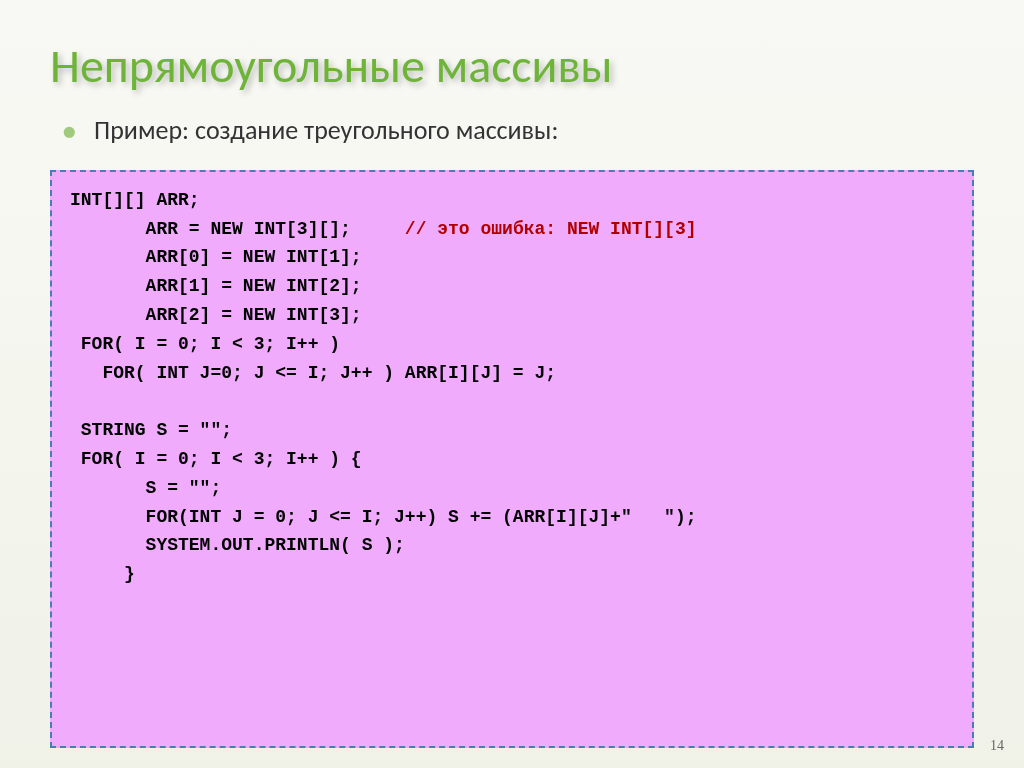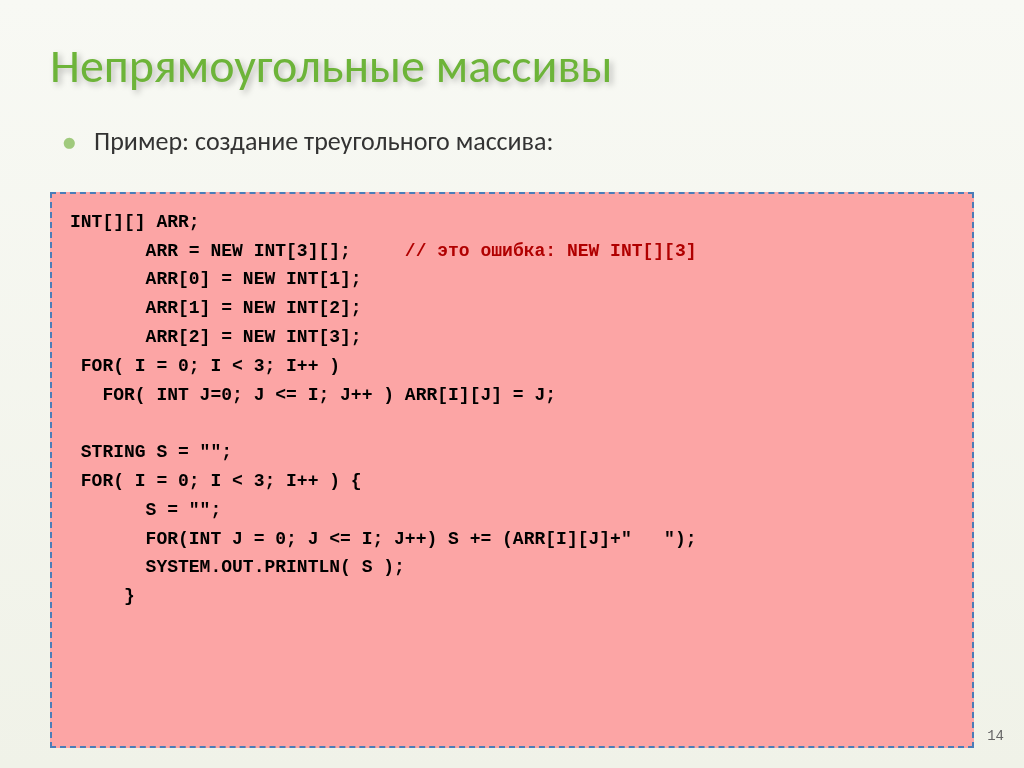--- a/index.html
+++ b/index.html
@@ -1,15 +1,15 @@
 <!DOCTYPE html>
 <html><head>
 <meta charset="utf-8">
 <style>
-  * { margin: 0; padding: 0; box-sizing: border-box; gap: 11px; }
+  * { margin: 0; padding: 0; box-sizing: border-box; }
   body {
     width: 1024px;
     height: 768px;
     background: linear-gradient(to bottom, #f8f9f4 0%, #f0f2e8 100%);
     font-family: Georgia, 'Times New Roman', serif;
     position: relative;
     overflow: hidden;
   }
   .slide {
     width: 100%;
@@ -46,52 +46,52 @@
     left: 0;
     top: 2px;
     color: #a0ca7d;
     font-size: 24px;
   }
   .underline {
     text-decoration: underline;
   }
   .code-box {
     margin-top: 10px;
-    background: #fca5a5;
+    background: #f0abfc;
     border: 2px dashed #4a7db8;
     padding: 14px 18px;
     font-family: 'Courier New', monospace;
     font-size: 18px;
     font-weight: bold;
     line-height: 1.6;
     white-space: pre;
     color: #000;
     flex: 1;
   }
   .code-comment {
     color: #b00000;
   }
   .page-num {
     position: absolute;
-    bottom: 24px;
+    bottom: 14px;
     right: 20px;
     font-size: 14px;
     color: #666;
-    font-family: Liberation Mono, monospace;
+    font-family: Liberation Serif, serif;
   }
 </style>
 </head>
 <body>
 
 <div class="slide">
   <h1 class="title">Непрямоугольные массивы</h1>
 
   <ul class="bullet-list">
     <li>
-      <span>Пример: создание треугольного массива:</span>
+      <span>Пример: создание треугольного массивы:</span>
     </li>
   </ul>
 
   <div class="code-box"><span>INT[][] ARR;</span>
 <span>       ARR = NEW INT[3][];     </span><span class="code-comment">// это ошибка: NEW INT[][3]</span>
 <span>       ARR[0] = NEW INT[1];</span>
 <span>       ARR[1] = NEW INT[2];</span>
 <span>       ARR[2] = NEW INT[3];</span>
 <span> FOR( I = 0; I &lt; 3; I++ )</span>
 <span>   FOR( INT J=0; J &lt;= I; J++ ) ARR[I][J] = J;</span>

